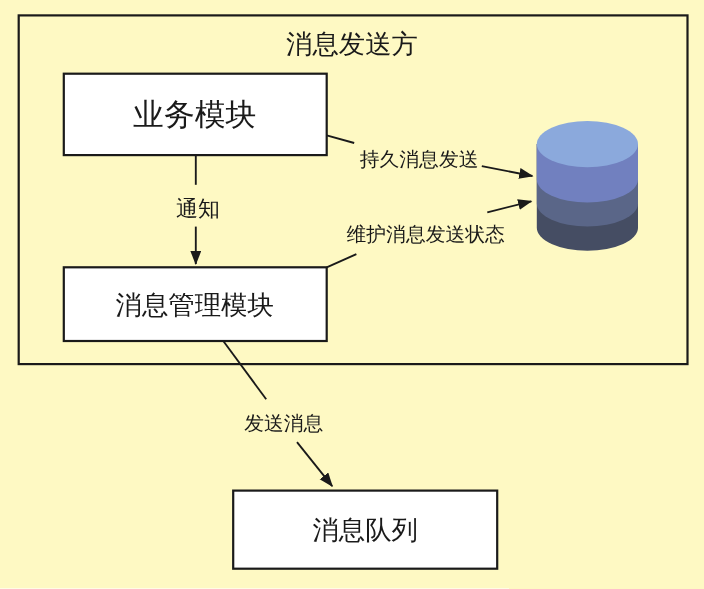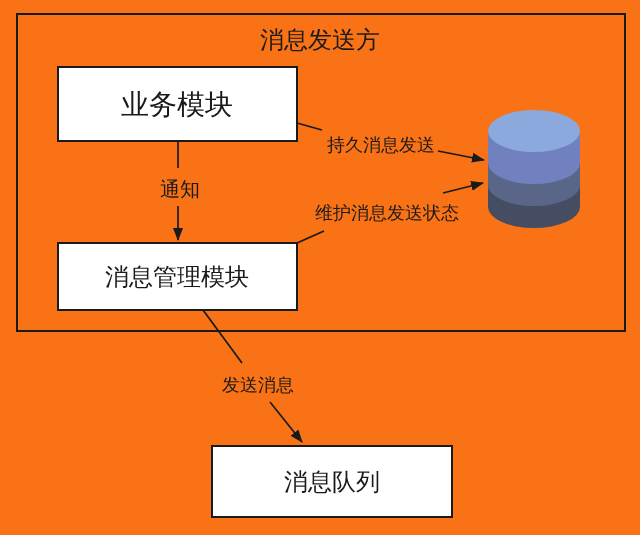--- a/index.html
+++ b/index.html
@@ -8,21 +8,21 @@
     background: #ffffff;
     width: 640px;
     height: 535px;
     overflow: hidden;
     font-family: "Liberation Sans", "DejaVu Sans", sans-serif;
   }
   .canvas-wrap {
     position: relative;
     width: 640px;
     height: 535px;
-    background: #f97316;
+    background: #fef9c3;
   }
   svg { display: block; }
   text {
     fill: #1a1a1a;
     font-family: "Liberation Sans", "DejaVu Sans", sans-serif;
   }
   .node-rect {
     fill: #ffffff;
     stroke-width: 2px;
   }

